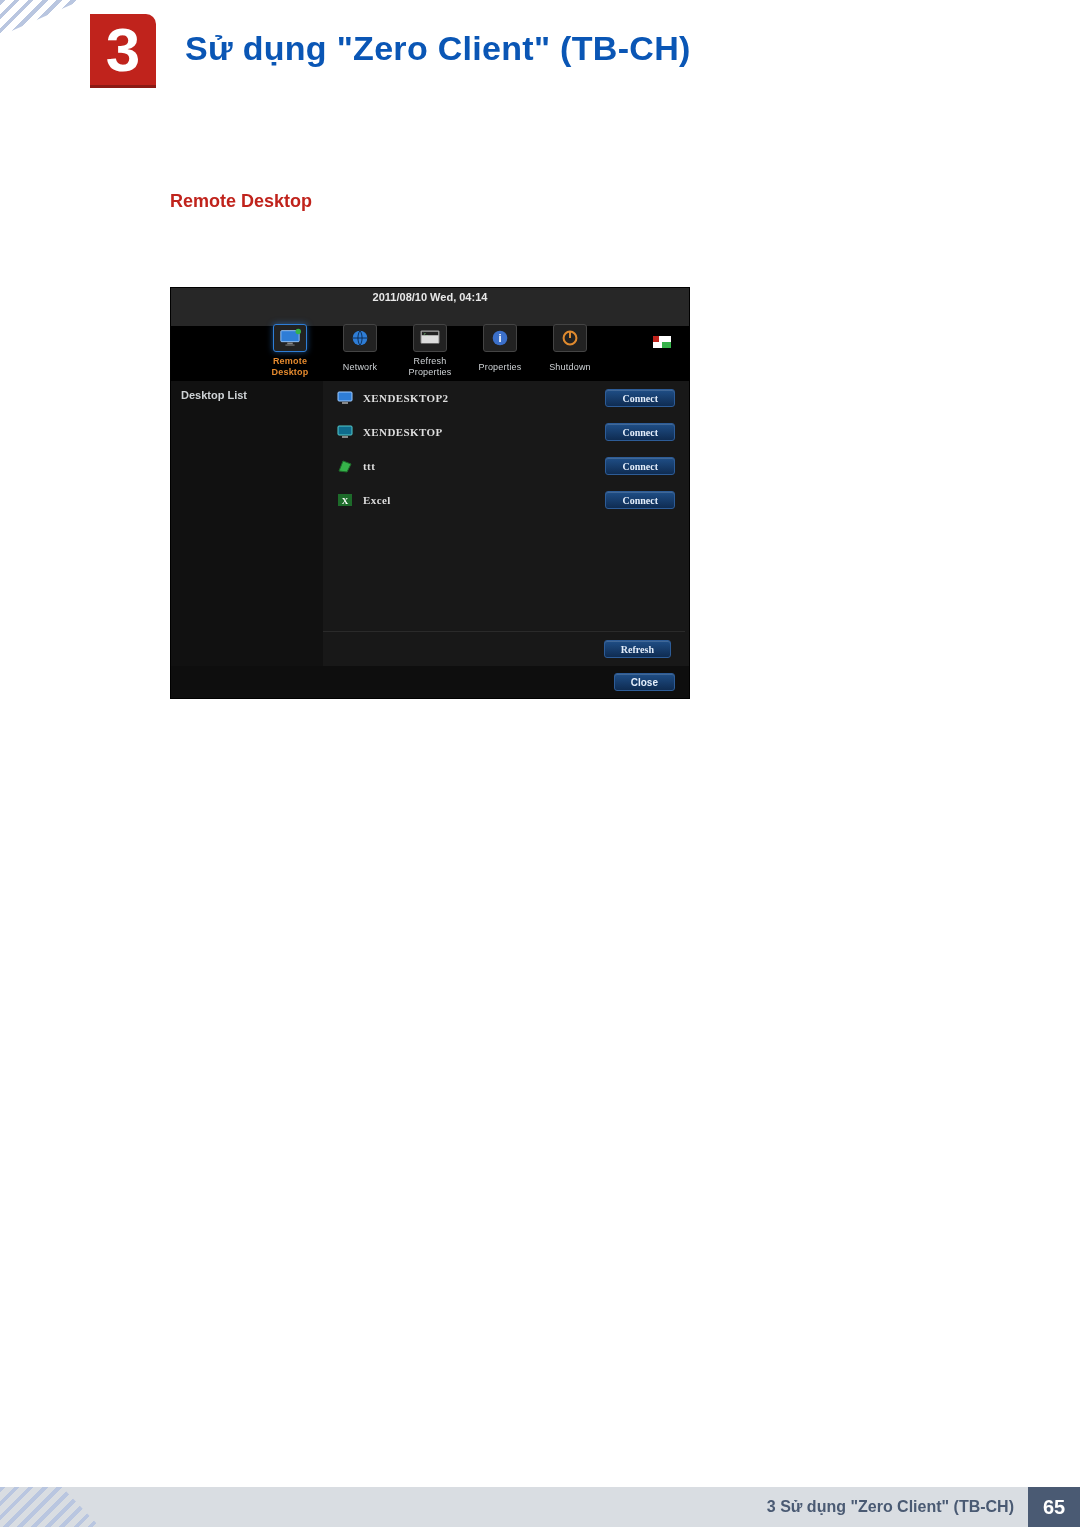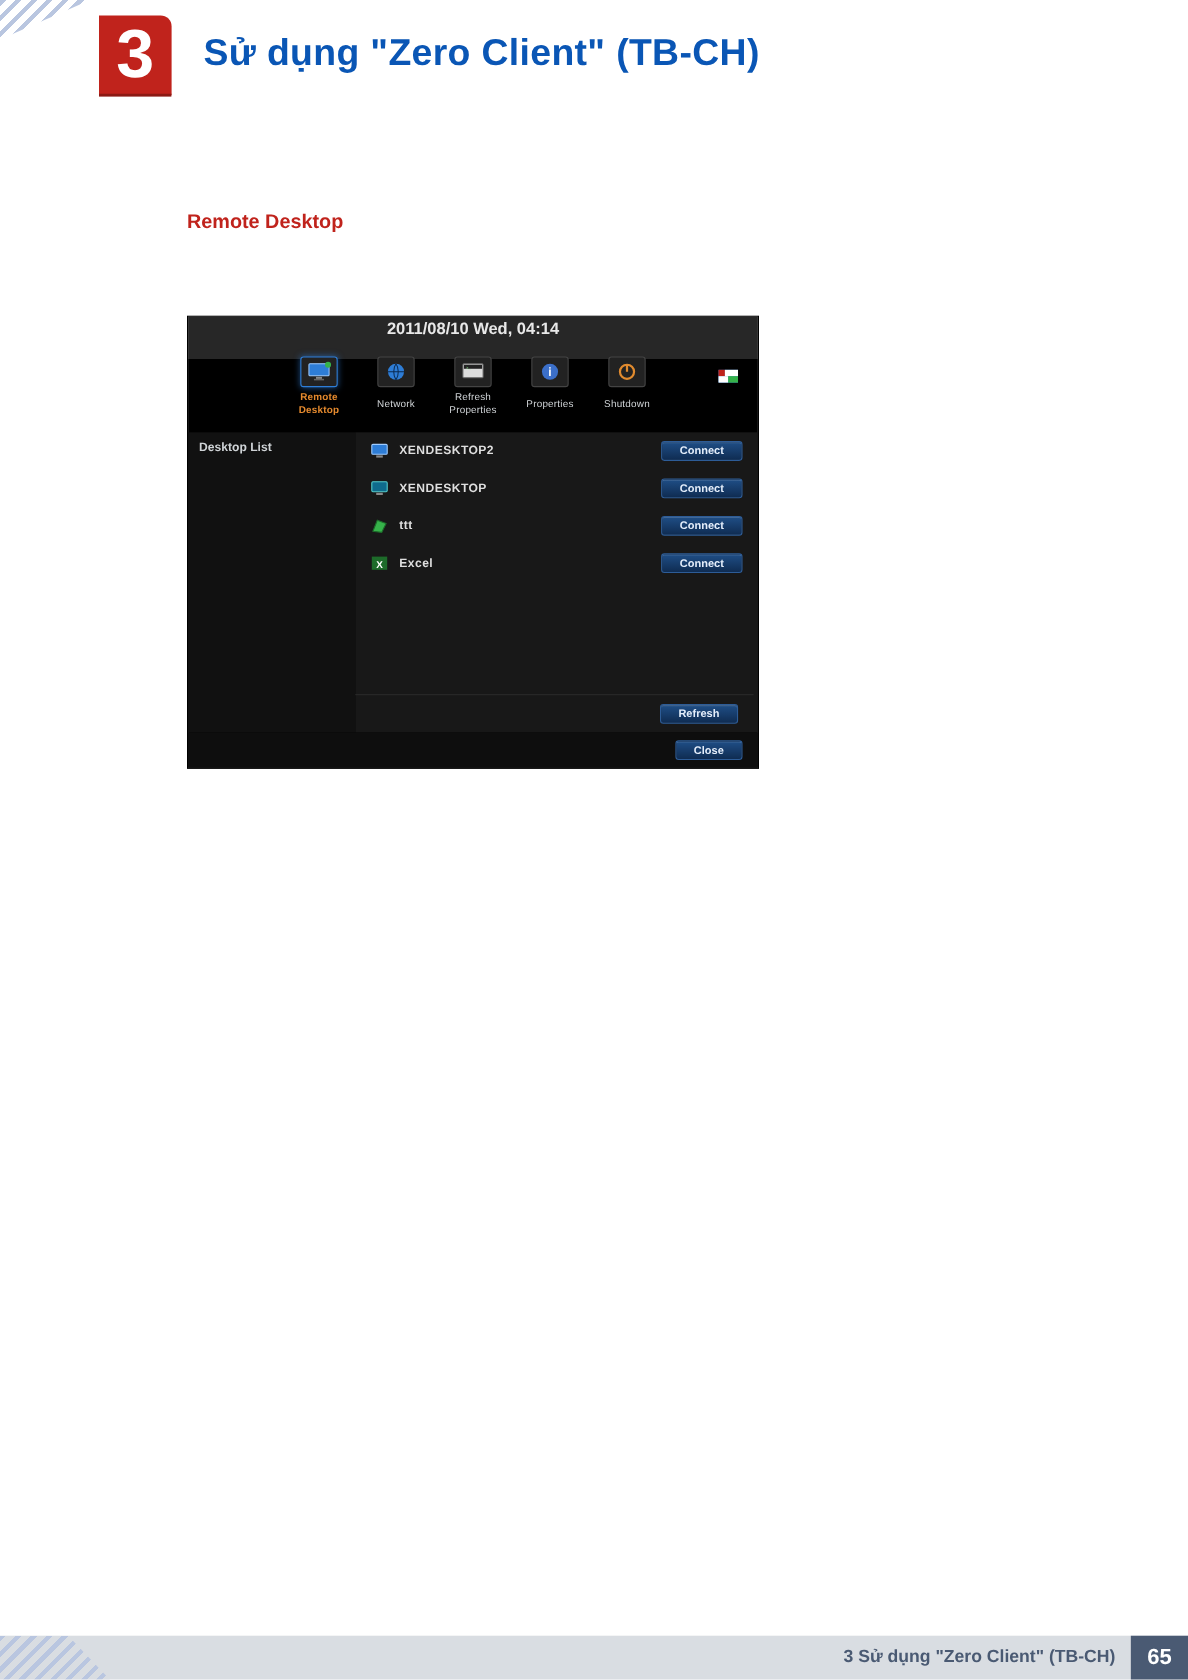--- a/index.html
+++ b/index.html
@@ -36,33 +36,33 @@
     font-size: 17px; line-height: 30px; color: #3a3a3a;
   }
 
   
   .shot {
     position: absolute; top: 287px; left: 170px; width: 520px; height: 412px;
     background: linear-gradient(#272727 0 38px, #000 38px);
     border: 1px solid #000;
     color: #cfd3d6; font-size: 10px;
   }
-  .shot-datetime { text-align: center; padding-top: 3px; font-size: 15px; font-weight: 600; color: #e8e8e8; }
+  .shot-datetime { text-align: center; padding-top: 3px; font-size: 11px; font-weight: 600; color: #e8e8e8; }
   .shot-toolbar { position: absolute; top: 20px; left: 0; right: 0; height: 70px; display: flex; justify-content: center; align-items: flex-end; gap: 0; }
   .tb-item { width: 70px; display: flex; flex-direction: column; align-items: center; gap: 4px; color: #cfd3d6; font-size: 9px; letter-spacing: 0.2px; }
   .tb-item.active .icon-frame { border: 1px solid #2e7dd6; box-shadow: 0 0 6px rgba(46,125,214,0.6); }
   .tb-item.active .tb-label { color: #e58a2e; font-weight: 700; }
   .icon-frame { width: 34px; height: 28px; background: #222; border: 1px solid #444; border-radius: 3px; display: flex; align-items: center; justify-content: center; }
   .icon-frame svg { width: 22px; height: 20px; }
   .tb-label { text-align: center; line-height: 11px; height: 22px; display:flex; align-items:center; justify-content:center; }
   .mini-flag { position: absolute; top: 48px; right: 18px; width: 18px; height: 12px; }
 
-  .shot-body { position: absolute; top: 93px; left: 0; right: 0; bottom: 32px; display: flex; margin-top: 12px; }
+  .shot-body { position: absolute; top: 93px; left: 0; right: 0; bottom: 32px; display: flex; }
   .shot-side { width: 152px; background: #111; padding: 8px 10px; font-size: 11px; font-weight: 600; }
-  .shot-main { flex: 1; background: #181818; position: relative; }
+  .shot-main { flex: 1; background: #181818; position: relative; font-family: Liberation Serif, serif; }
   .desk-row { display: flex; align-items: center; gap: 10px; padding: 8px 14px; }
   .desk-row .row-icon { width: 16px; height: 16px; display:flex; align-items:center; justify-content:center; }
   .desk-row .row-label { flex: 1; font-size: 11px; font-weight: 600; letter-spacing: 0.4px; color: #dedede; }
   .btn {
     display: inline-flex; align-items: center; justify-content: center;
     min-width: 56px; height: 18px; padding: 0 16px;
     background: linear-gradient(#1f4e86, #0f2c52);
     color: #e4eefb; font-size: 10px; font-weight: 600;
     border: 1px solid #2d5c97; border-radius: 3px;
     box-shadow: inset 0 1px 0 rgba(255,255,255,0.15);

